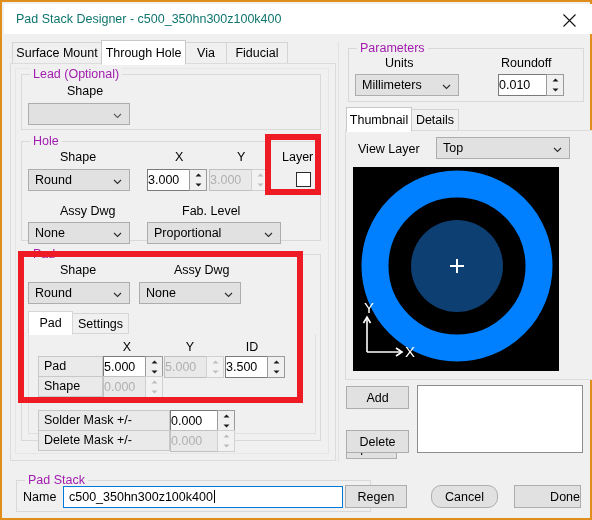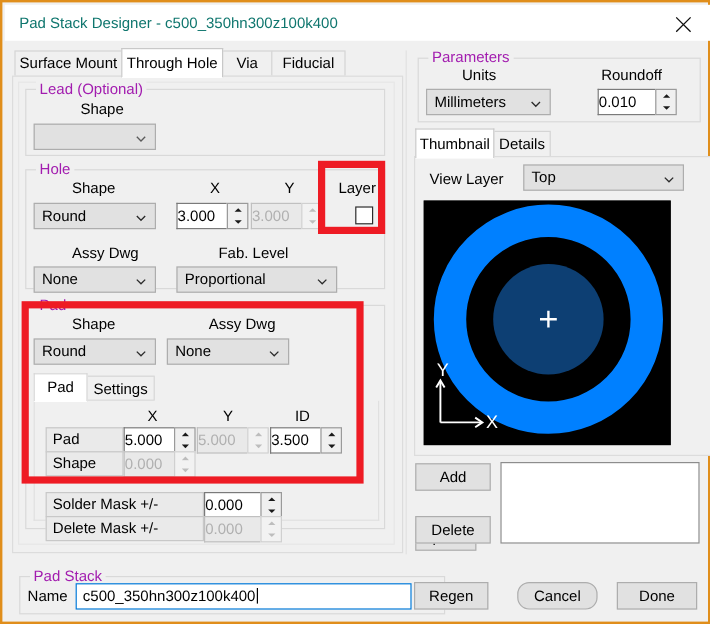--- a/index.html
+++ b/index.html
@@ -493,17 +493,17 @@
     <div class="namefield" style="left:46px;top:5px;width:280px;">
       <span>c500_350hn300z100k400</span><span class="caret"></span>
     </div>
   </div>
   <div class="btn" style="left:343px;top:483px;width:62px;">
       <span>Regen</span>
     </div>
   <div class="btn" style="left:429px;top:483px;width:67px;border-radius:10px;">
       <span>Cancel</span>
     </div>
-  <div class="btn" style="left:512px;top:483px;width:67px;">
+  <div class="btn" style="left:512px;top:483px;width:67px;justify-content:flex-end;">
       <span>Done</span>
     </div>
 
 </div>
 
 </body></html>

